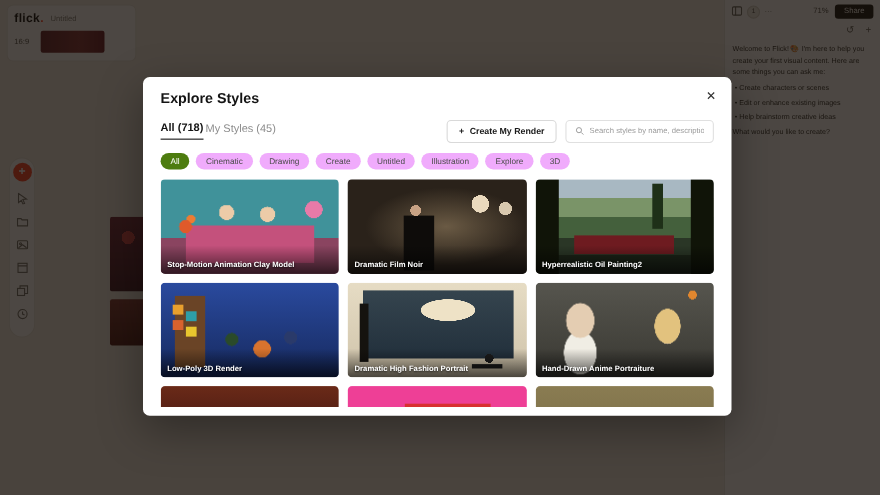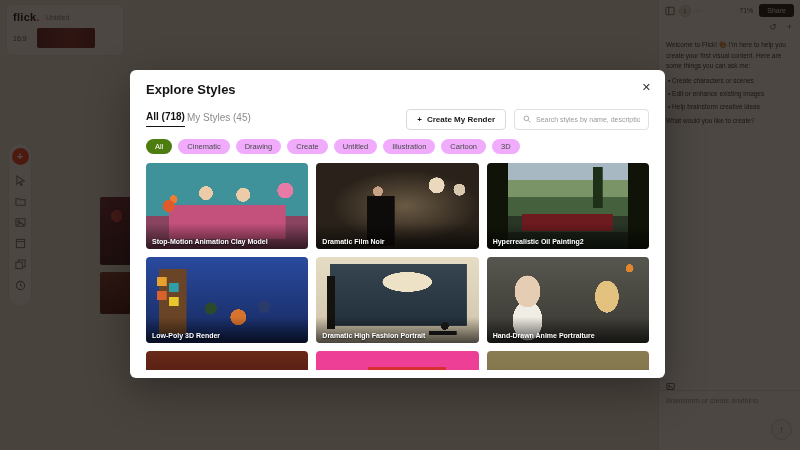--- a/index.html
+++ b/index.html
@@ -234,31 +234,20 @@
     </div>
     <div class="rp-chat">
       <div>Welcome to Flick! 🎨 I'm here to help you create your first visual content. Here are some things you can ask me:</div>
       <ul class="rp-list">
         <li>Create characters or scenes</li>
         <li>Edit or enhance existing images</li>
         <li>Help brainstorm creative ideas</li>
       </ul>
       <div class="rp-question">What would you like to create?</div>
     </div>
-    <div class="rp-input-zone">
-      <span class="rp-attach">
-        <svg viewBox="0 0 12 12">
-            <rect x="1" y="2" width="10" height="8" rx="1"></rect>
-            <circle cx="4" cy="5" r="1"></circle>
-            <path d="M2 9 L6 6 L10 9"></path>
-          </svg>
-      </span>
-      <input class="rp-input" placeholder="Brainstorm or create anything" style="">
-      <button class="rp-send">↑</button>
-    </div>
   </div>
 
   <div class="overlay"></div>
 
   <div class="modal">
     <div class="m-title">Explore Styles</div>
     <button class="m-close">✕</button>
 
     <div class="m-controls">
       <div class="m-tabs">
@@ -280,21 +269,21 @@
       </div>
     </div>
 
     <div class="m-chips">
       <span class="chip active">All</span>
       <span class="chip">Cinematic</span>
       <span class="chip">Drawing</span>
       <span class="chip">Create</span>
       <span class="chip">Untitled</span>
       <span class="chip">Illustration</span>
-      <span class="chip">Cartoon</span>
+      <span class="chip">Explore</span>
       <span class="chip">3D</span>
     </div>
 
     <div class="m-grid">
       <div class="card art-clay">
         <span class="card-label">Stop-Motion Animation Clay Model</span>
       </div>
       <div class="card art-noir">
         <span class="card-label">Dramatic Film Noir</span>
       </div>

